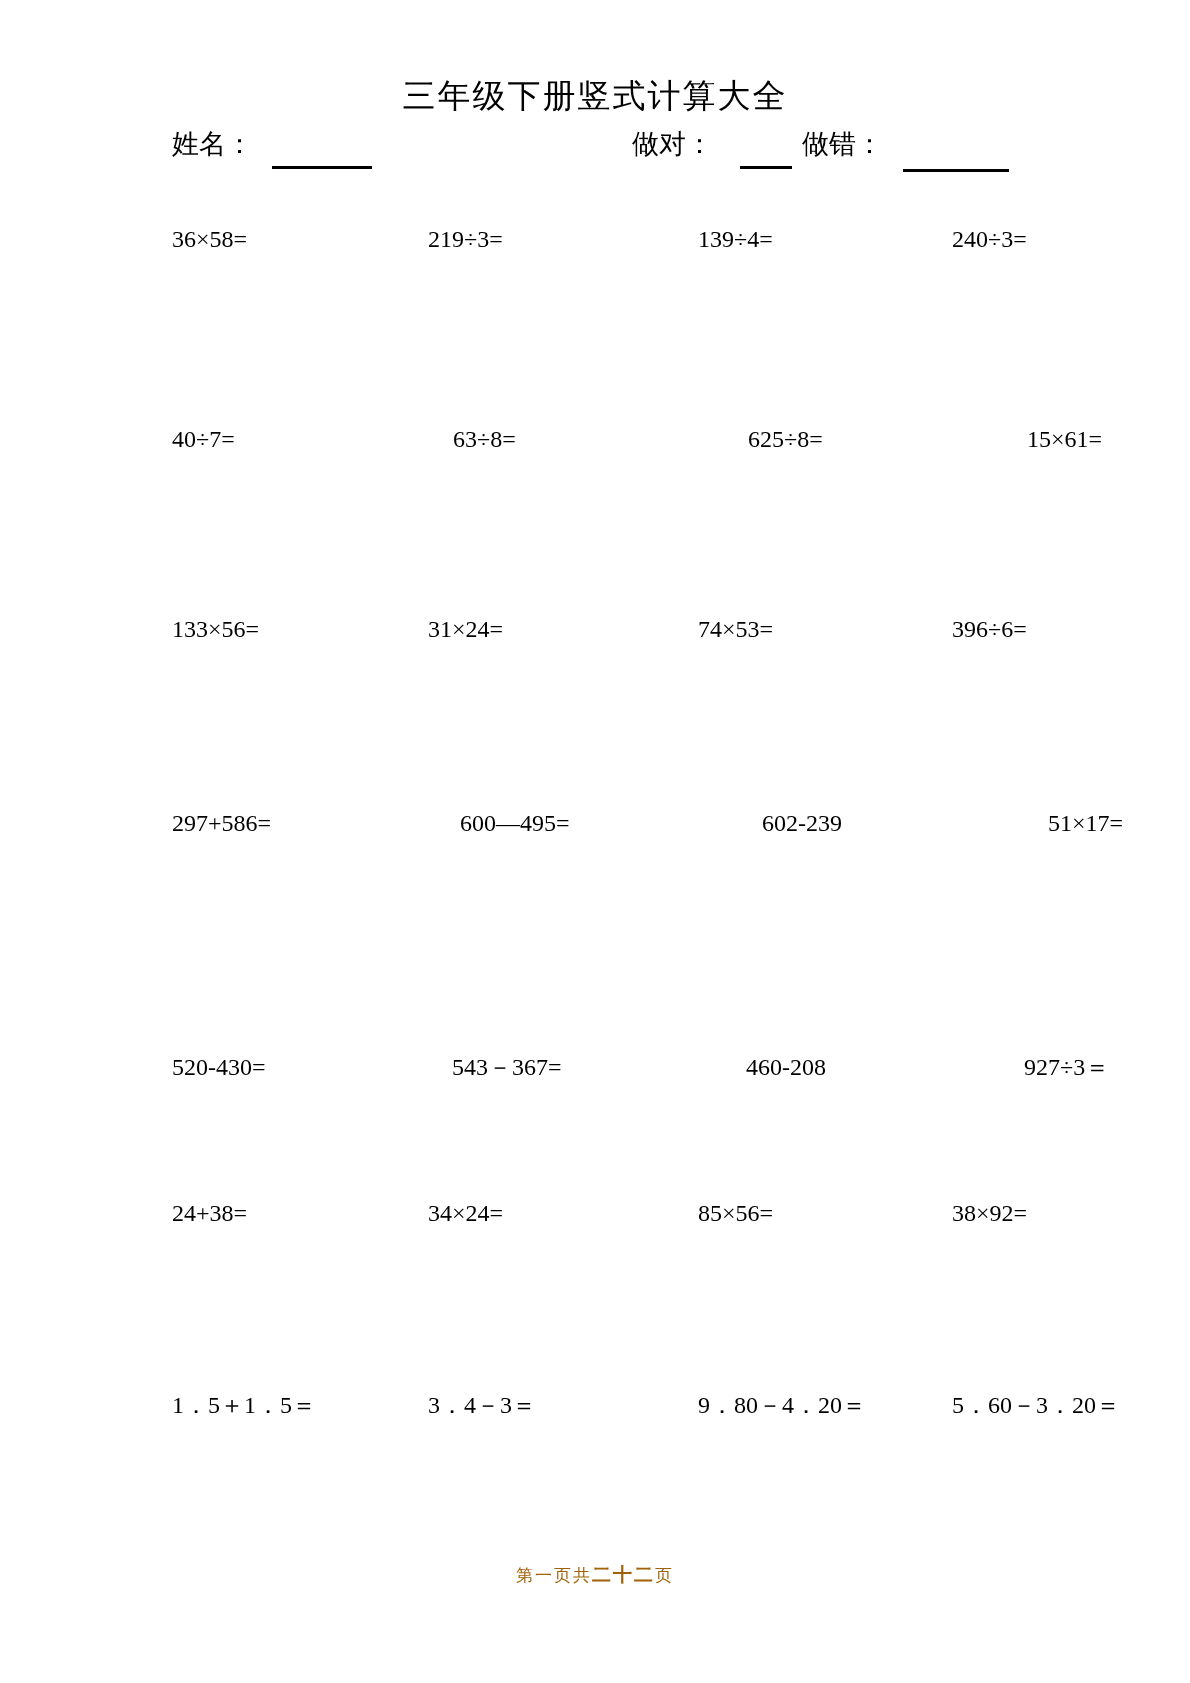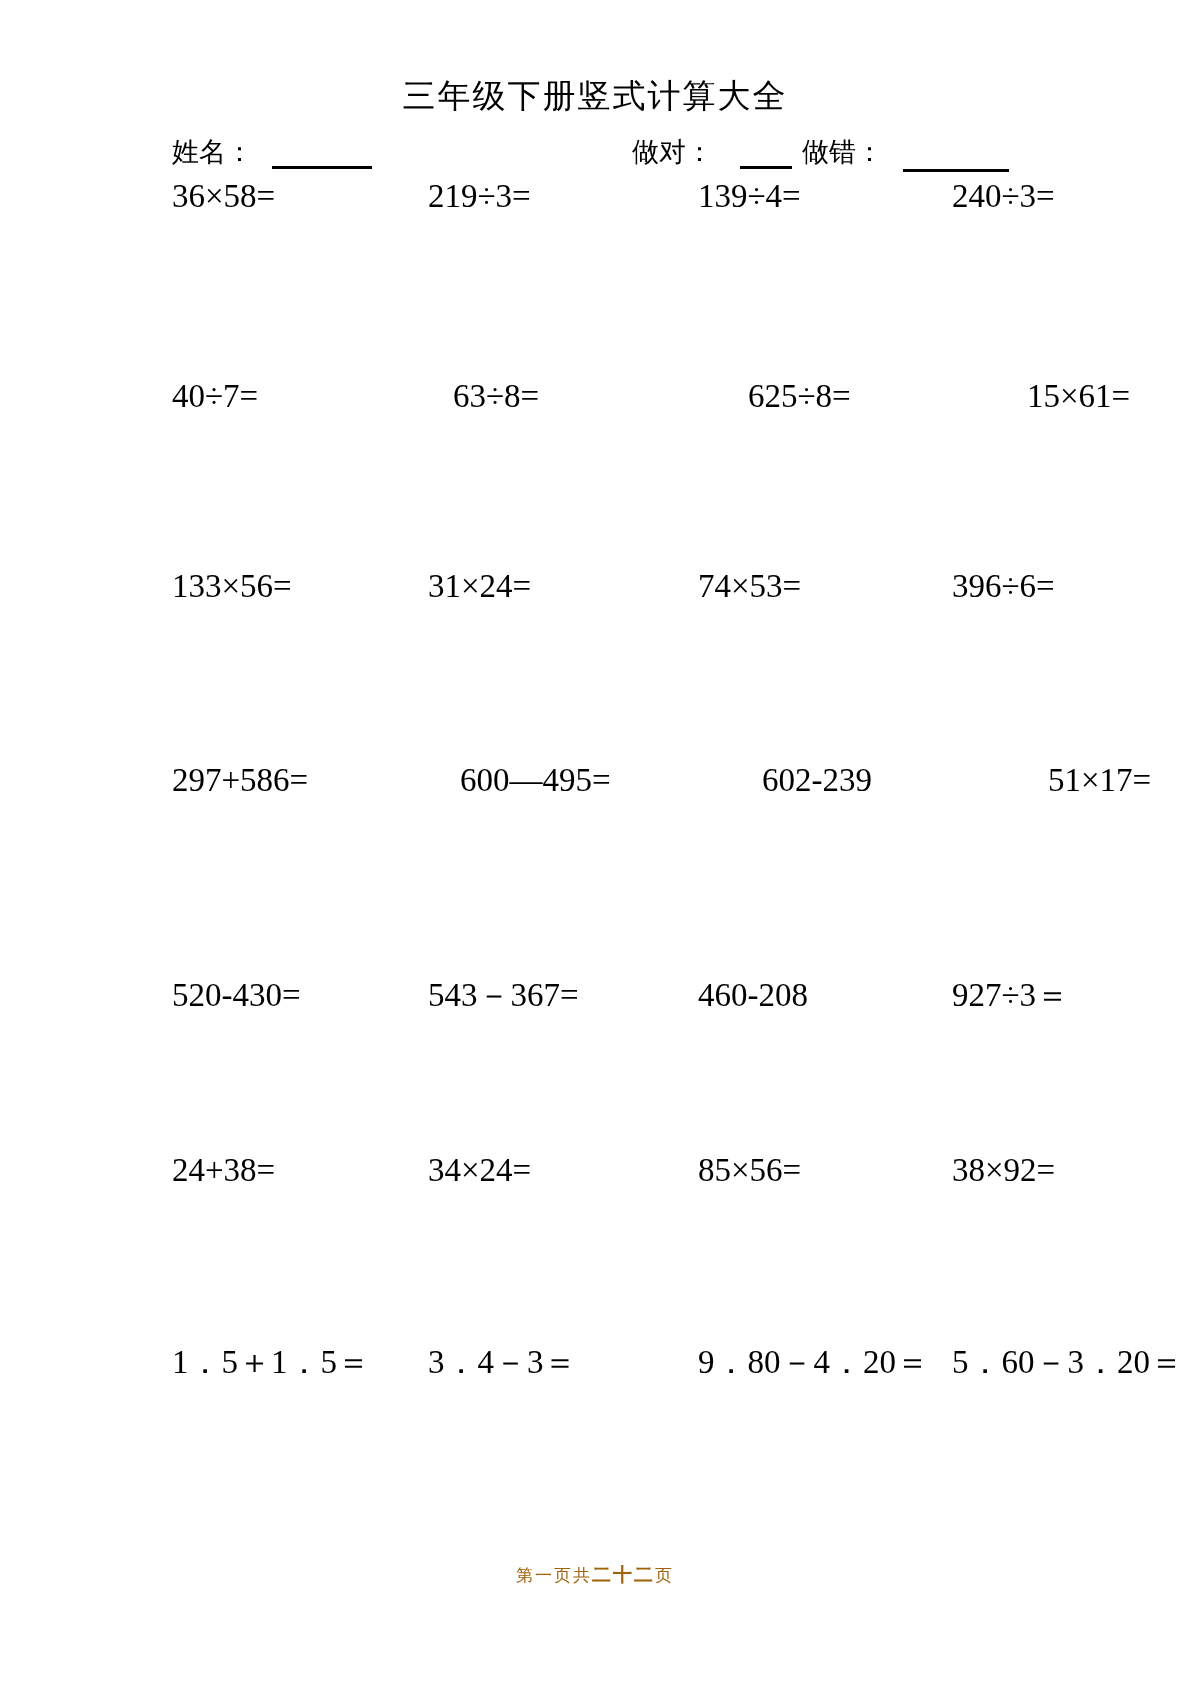--- a/index.html
+++ b/index.html
@@ -24,48 +24,48 @@
     text-align: center;
     font-size: 33px;
     font-weight: 400;
     letter-spacing: 2px;
   }
   .hdr-label {
     position: absolute;
     font-size: 27px;
     line-height: 1;
     white-space: nowrap;
-    margin-top: 8px;
   }
   .name-label    { top: 131px; left: 172px; }
   .correct-label { top: 131px; left: 632px; text-align: center; }
   .wrong-label   { top: 131px; left: 802px; }
   .blank {
     position: absolute;
     border-bottom: 3px solid #000000;
     height: 0;
   }
   .name-blank    { top: 166px; left: 272px; width: 100px; }
   .correct-blank { top: 166px; left: 740px; width: 52px;  }
   .wrong-blank   { top: 169px; left: 903px; width: 106px; }
   .problem-row {
     position: absolute;
     left: 172px;
     width: 970px;
     display: grid;
     grid-template-columns: 256px 270px 254px 1fr;
-    font-size: 33px;
+    font-size: 24px;
     line-height: 1.1;
     white-space: nowrap;
+    margin-top: 48px;
   }
   .r0 { top: 178px;  }
   .r1 { top: 378px; gap: 25px;  }
   .r2 { top: 568px;  }
   .r3 { top: 762px; gap: 32px;  }
-  .r4 { top: 977px;  }
+  .r4 { top: 1006px; gap: 24px;  }
   .r5 { top: 1152px; }
   .r6 { top: 1344px; }
   .problem-cell { text-align: left; }
   .footer {
     position: absolute;
     top: 1562px;
     left: 0;
     width: 100%;
     text-align: center;
     font-size: 17px;

